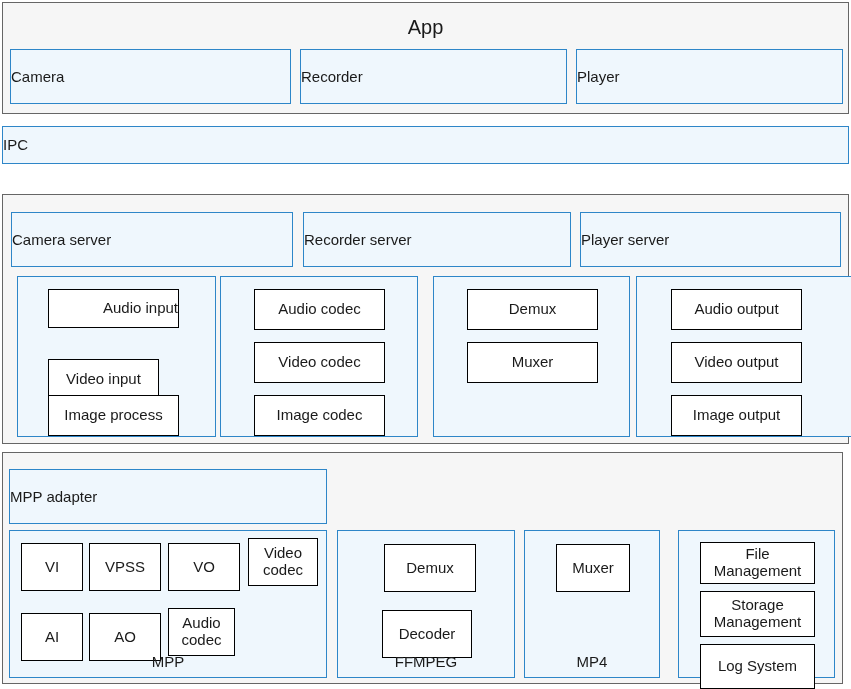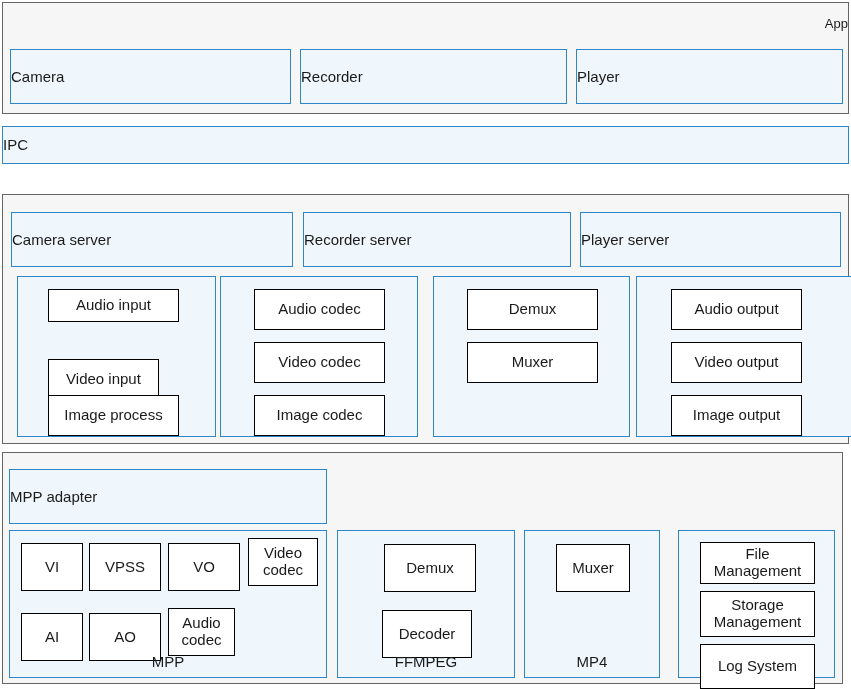--- a/index.html
+++ b/index.html
@@ -67,22 +67,22 @@
     right: 0;
     text-align: center;
     font-size: 15px;
     line-height: 1;
   }
 
   .section-title {
     position: absolute;
     left: 0;
     right: 0;
-    text-align: right;
-    font-size: 13px;
+    text-align: center;
+    font-size: 20px;
     line-height: 1;
   }
 </style>
 </head>
 <body>
 
 <div class="section" style="left:2px; top:2px; width:847px; height:112px;">
   <div class="section-title" style="top:14px;">App</div>
 
   <div class="bluebox" style="left:7px; top:46px; width:281px; height:55px;">
@@ -106,21 +106,21 @@
     <span>Camera server</span>
   </div>
   <div class="bluebox" style="left:300px; top:17px; width:268px; height:55px;">
     <span>Recorder server</span>
   </div>
   <div class="bluebox" style="left:577px; top:17px; width:261px; height:55px;">
     <span>Player server</span>
   </div>
 
   <div class="bluegroup" style="left:14px; top:81px; width:199px; height:161px;">
-    <div class="whitebox" style="left:30px; top:12px; width:131px; height:33px;">
+    <div class="whitebox" style="left:30px; top:12px; width:131px; height:39px;justify-content:flex-end;">
       <span>Audio input</span>
     </div>
     <div class="whitebox" style="left:30px; top:82px; width:111px; height:41px;">
       <span>Video input</span>
     </div>
     <div class="whitebox" style="left:30px; top:118px; width:131px; height:41px;">
       <span>Image process</span>
     </div>
   </div>
 

